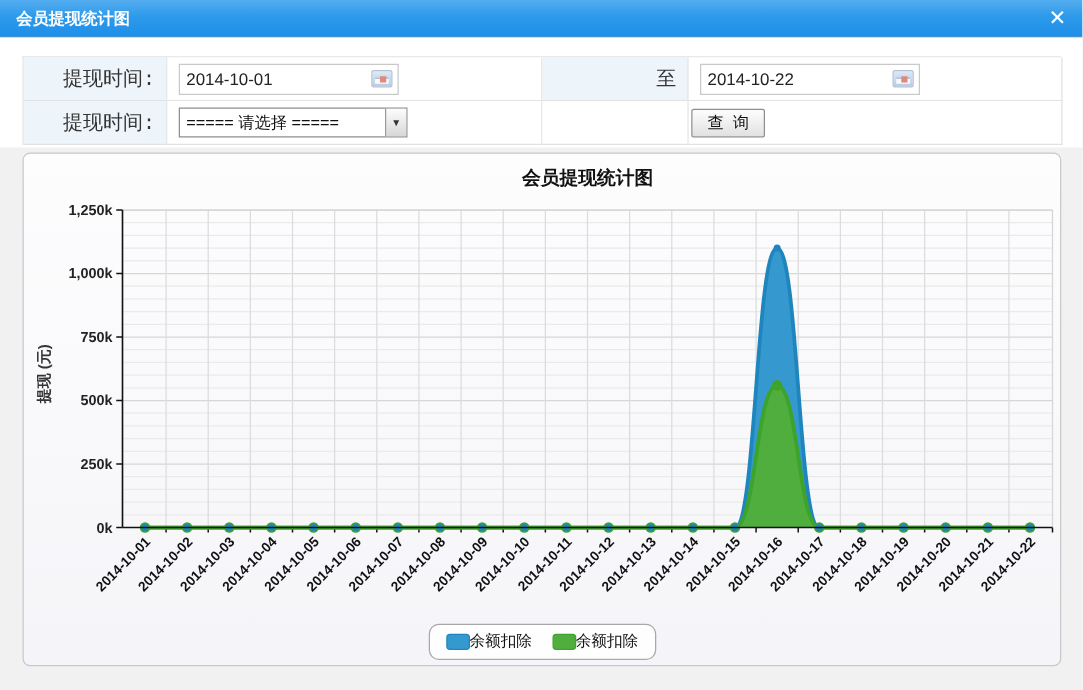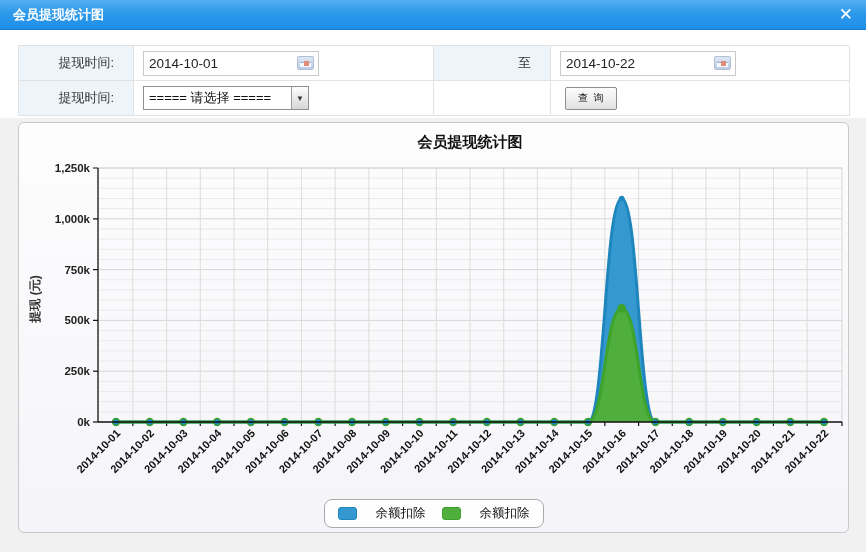--- a/index.html
+++ b/index.html
@@ -12,51 +12,51 @@
     border-bottom:1px solid #1679c9; display:flex; align-items:center; padding:0 13px; }
   .titlebar .ttl { color:#fff; font-size:13px; font-weight:bold; }
   .titlebar .close { margin-left:auto; color:#fff; font-size:17px; font-weight:bold; cursor:pointer; line-height:1; }
 
   
   .form-section { flex:0 0 88px; background:#fff; }
   .ftable { margin:15px 17px 0 18px; width:831px; display:grid;
     grid-template-columns:115px 300px 117px 299px; grid-auto-rows:35px;
     border-top:1px solid #e2e2e2; border-left:1px solid #e2e2e2; }
   .cell { border-right:1px solid #e2e2e2; border-bottom:1px solid #e2e2e2; display:flex; align-items:center; background:#fff; }
-  .cell.lbl { background:#edf5fb; justify-content:flex-end; padding-right:19px; font-size:13px; color:#333; }
+  .cell.lbl { background:#edf5fb; justify-content:flex-end; padding-right:9px; font-size:16px; color:#333;font-family:Liberation Mono, monospace; }
   .textbox { width:176px; height:25px; margin-left:9px; border:1px solid #c9c9c9; background:#fff;
     display:flex; align-items:center; }
   .textbox .val { flex:1; padding-left:5px; font-size:13.5px; color:#222; }
   .cal { width:17px; height:14px; margin-right:4px; border:1px solid #b3c0d4; border-radius:2px;
     background:linear-gradient(#dfe8f5,#b9cbe6); position:relative; cursor:pointer; }
   .cal::before { content:""; position:absolute; left:2px; right:2px; top:5px; bottom:2px;
     background:#f7f9fc; border-top:1px solid #9fb2cd; }
   .cal::after { content:""; position:absolute; right:4px; bottom:3px; width:5px; height:5px; background:#e08a7a; }
-  .selectbox { width:166px; height:24px; margin-left:9px; border:1px solid #8f8f8f; background:#fff;
+  .selectbox { width:183px; height:24px; margin-left:9px; border:1px solid #8f8f8f; background:#fff;
     display:flex; align-items:stretch; cursor:pointer; }
   .selectbox .sval { flex:1; display:flex; align-items:center; padding-left:5px; font-size:13px; color:#111; }
   .selarrow { width:17px; border-left:1px solid #9a9a9a; background:linear-gradient(#fdfdfd,#d7d7d7);
     display:flex; align-items:center; justify-content:center; font-size:8px; color:#333; }
-  .qbtn { margin-left:14px; height:23px; padding:0 12px; border:1px solid #8e8e8e; border-radius:2px;
-    background:linear-gradient(#fdfdfd,#e1e1e1); font-size:10px; color:#111; white-space:pre;
+  .qbtn { margin-left:2px; height:23px; padding:0 12px; border:1px solid #8e8e8e; border-radius:2px;
+    background:linear-gradient(#fdfdfd,#e1e1e1); font-size:13px; color:#111; white-space:pre;
     font-family:inherit; cursor:pointer; }
 
   
   .chart-section { flex:1; background:#f1f1f2; padding:4px 17px 0 18px; }
   .chart-panel { position:relative; width:831px; height:411px; border:1px solid #c9c9cb; border-radius:6px;
     background:linear-gradient(180deg,#fdfdfe,#f5f5f9); overflow:hidden; }
   #chart-svg { display:block; }
   .ctitle { font:bold 15px "Liberation Sans","DejaVu Sans",sans-serif; fill:#111; }
   .ylab   { font:bold 12px "Liberation Sans","DejaVu Sans",sans-serif; fill:#333; }
   .ytick  { font:bold 11.5px "Liberation Sans","DejaVu Sans",sans-serif; fill:#222; }
   .xtick  { font:bold 11px "Liberation Sans","DejaVu Sans",sans-serif; fill:#111; }
   .legend { position:absolute; left:50%; transform:translateX(-50%); top:376px;
     border:1px solid #a9a9a9; border-radius:8px; background:rgba(255,255,255,.9);
     display:flex; align-items:center; gap:16px; padding:5px 13px; }
-  .legend-item { display:flex; align-items:center; gap:19px; font-size:12.5px; color:#111; cursor:pointer; }
+  .legend-item { display:flex; align-items:center; gap:0; font-size:12.5px; color:#111; cursor:pointer; }
   .swatch { width:19px; height:13px; border-radius:3px; }
 </style>
 </head>
 <body>
 
 <div class="dialog">
 
   <div class="titlebar">
     <span class="ttl">会员提现统计图</span>
     <span class="close">✕</span>

